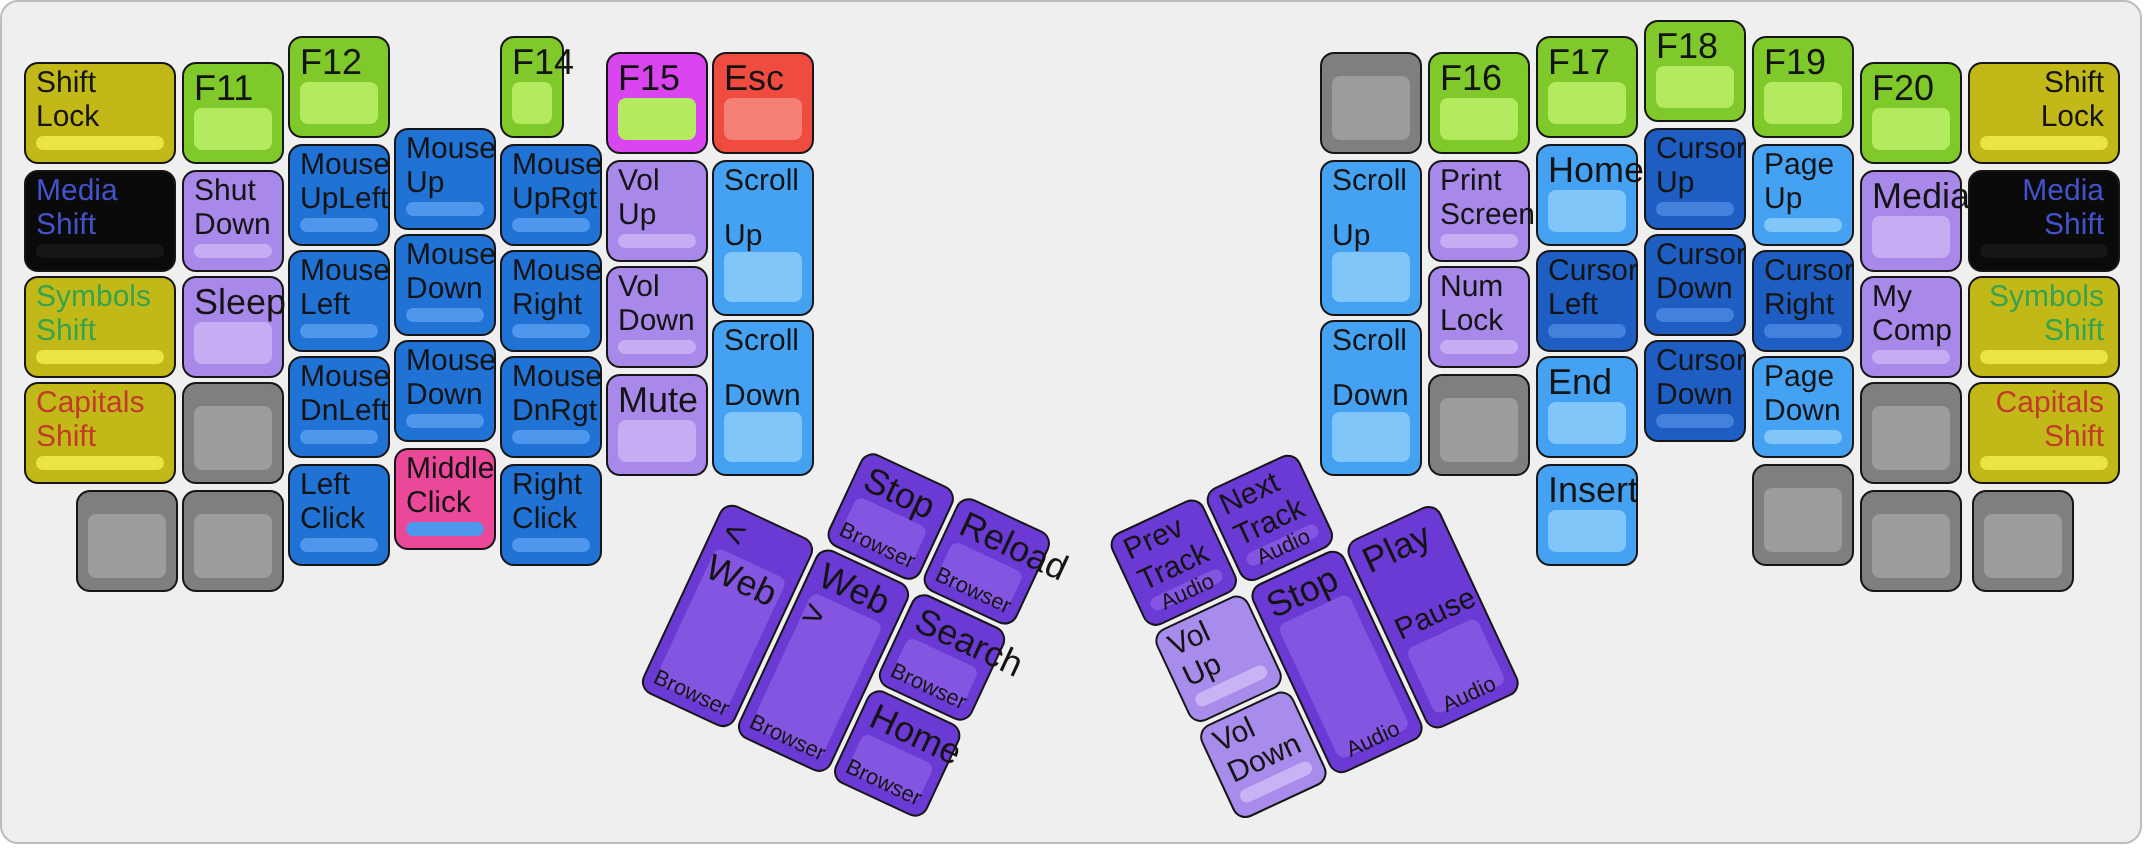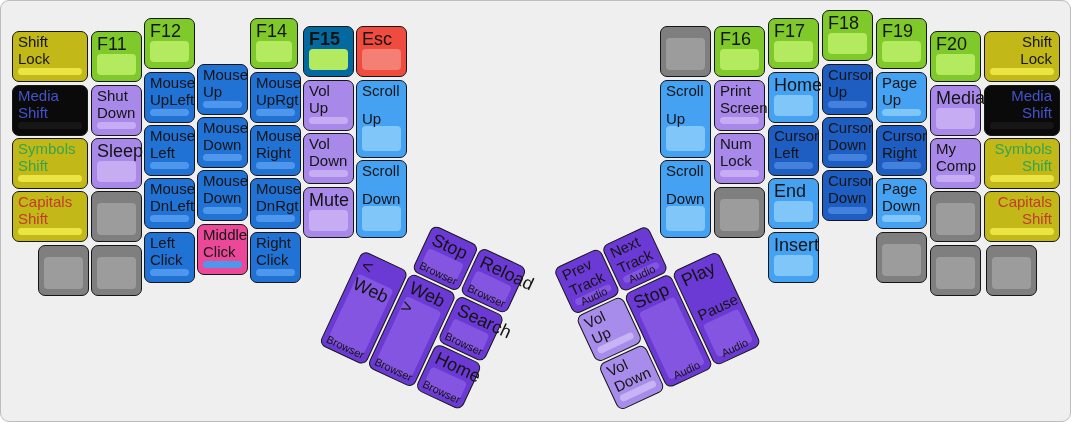--- a/index.html
+++ b/index.html
@@ -103,21 +103,21 @@
       <div class="key" style="left: 196px; top: 169px; width: 51px; height: 51px; background: rgb(33, 114, 213);">
         <div class="face" style="top: 36px; background: rgb(79, 151, 236);"></div>
         <div class="klabel md" style="color: rgb(20, 20, 20);">Mouse
 Down</div>
       </div>
       <div class="key" style="left: 196px; top: 223px; width: 51px; height: 51px; background: #ec4899;">
         <div class="face" style="top: 36px; background: rgb(79, 151, 236);"></div>
         <div class="klabel md" style="color: rgb(20, 20, 20);">Middle
 Click</div>
       </div>
-      <div class="key" style="left: 249px; top: 17px; width: 48px; height: 51px; background: rgb(127, 202, 42);">
+      <div class="key" style="left: 249px; top: 17px; width: 32px; height: 51px; background: rgb(127, 202, 42);">
         <div class="face" style="top: 22px; background: rgb(179, 234, 95);"></div>
         <div class="klabel lg" style="color: rgb(20, 20, 20);">F14</div>
       </div>
       <div class="key" style="left: 249px; top: 71px; width: 51px; height: 51px; background: rgb(33, 114, 213);">
         <div class="face" style="top: 36px; background: rgb(79, 151, 236);"></div>
         <div class="klabel md" style="color: rgb(20, 20, 20);">Mouse
 UpRgt</div>
       </div>
       <div class="key" style="left: 249px; top: 124px; width: 51px; height: 51px; background: rgb(33, 114, 213);">
         <div class="face" style="top: 36px; background: rgb(79, 151, 236);"></div>
@@ -127,21 +127,21 @@
       <div class="key" style="left: 249px; top: 177px; width: 51px; height: 51px; background: rgb(33, 114, 213);">
         <div class="face" style="top: 36px; background: rgb(79, 151, 236);"></div>
         <div class="klabel md" style="color: rgb(20, 20, 20);">Mouse
 DnRgt</div>
       </div>
       <div class="key" style="left: 249px; top: 231px; width: 51px; height: 51px; background: rgb(33, 114, 213);">
         <div class="face" style="top: 36px; background: rgb(79, 151, 236);"></div>
         <div class="klabel md" style="color: rgb(20, 20, 20);">Right
 Click</div>
       </div>
-      <div class="key" style="left: 302px; top: 25px; width: 51px; height: 51px; background: #0369a1; font-weight: bold;">
+      <div class="key" style="left: 302px; top: 25px; width: 51px; height: 51px; background: #d946ef;">
         <div class="face" style="top: 22px; background: rgb(179, 234, 95);"></div>
         <div class="klabel lg" style="color: rgb(20, 20, 20);">F15</div>
       </div>
       <div class="key" style="left: 302px; top: 79px; width: 51px; height: 51px; background: rgb(168, 136, 233);">
         <div class="face" style="top: 36px; background: rgb(198, 172, 242);"></div>
         <div class="klabel md" style="color: rgb(20, 20, 20);">Vol
 Up</div>
       </div>
       <div class="key" style="left: 302px; top: 132px; width: 51px; height: 51px; background: rgb(168, 136, 233);">
         <div class="face" style="top: 36px; background: rgb(198, 172, 242);"></div>

